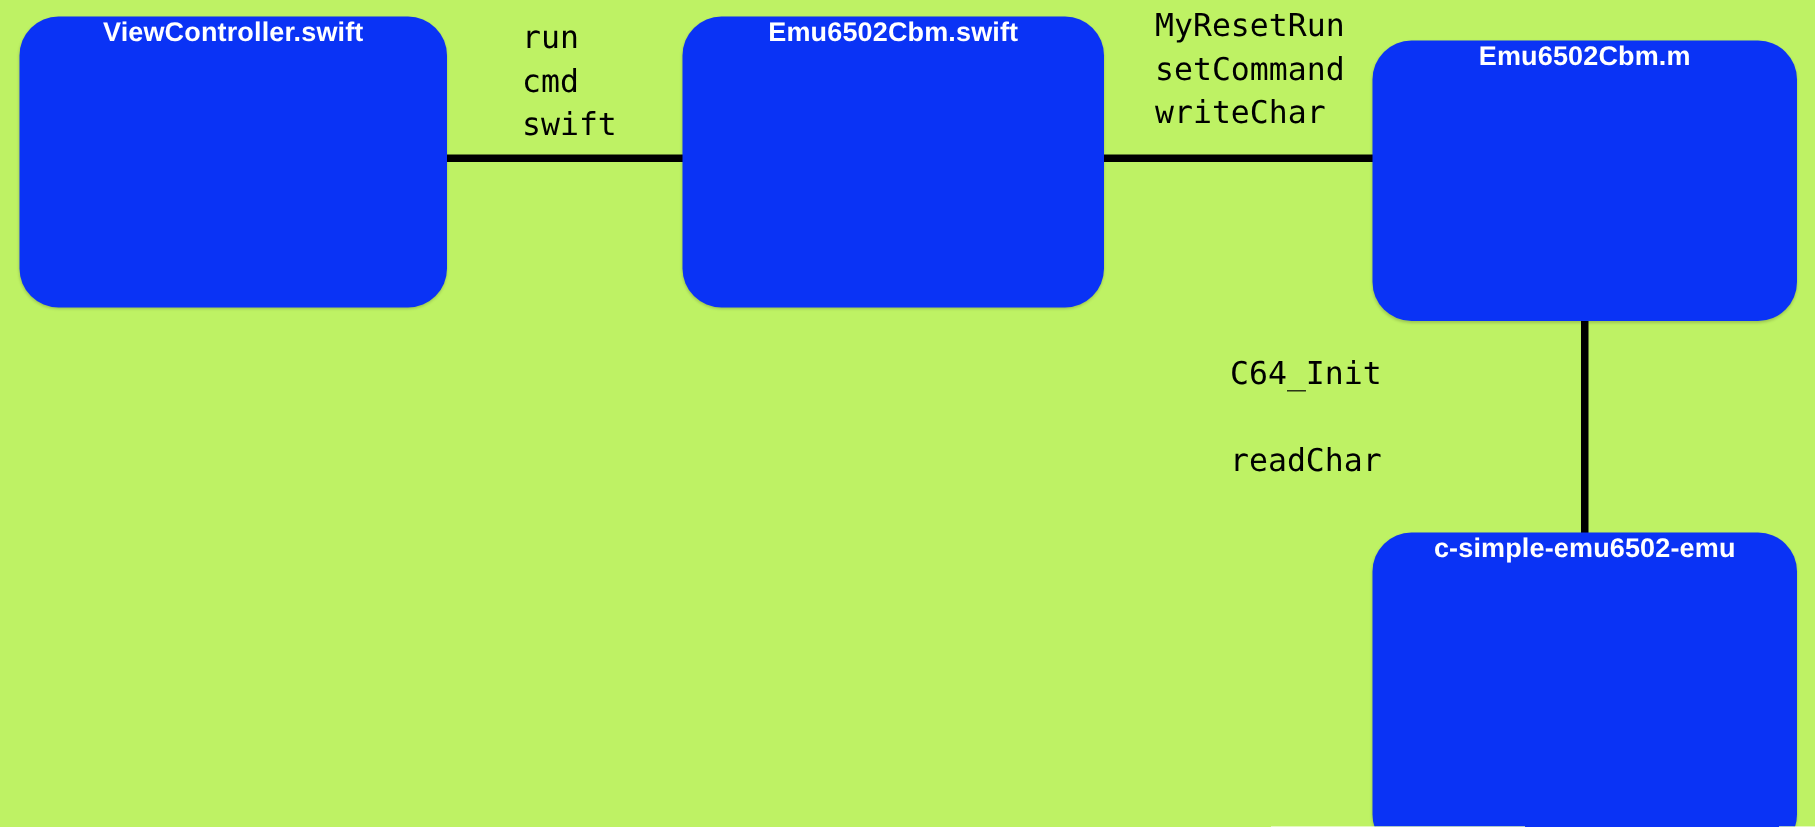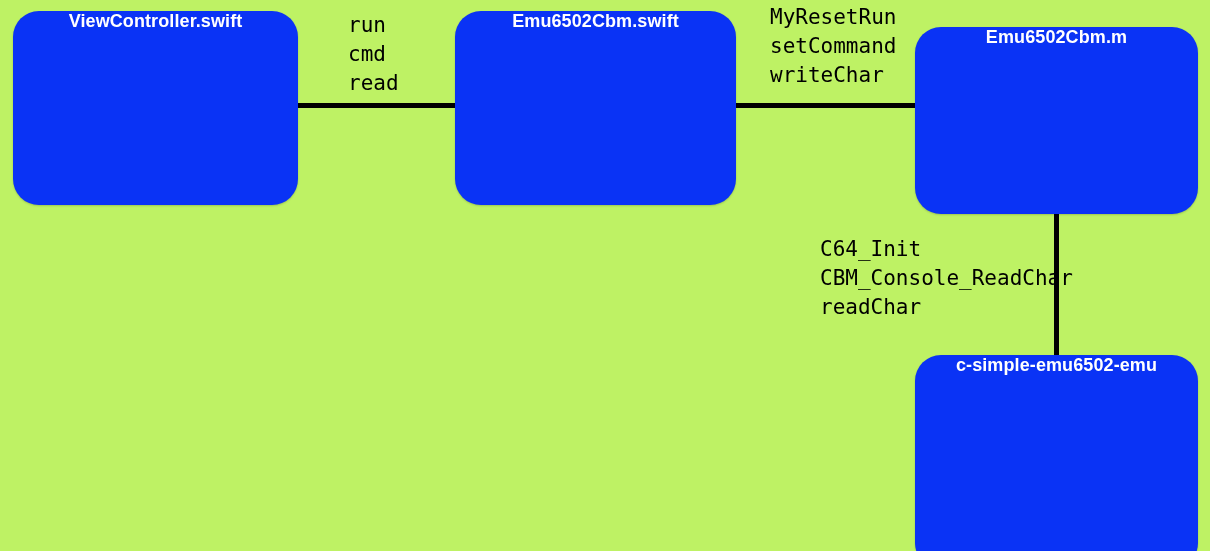--- a/index.html
+++ b/index.html
@@ -60,25 +60,25 @@
 <body>
 
 <div id="canvas">
 
   <div class="edge edge-h" style="left:296px; top:103px; width:161px;"></div>
 
   <div class="edge edge-h" style="left:734px; top:103px; width:183px;"></div>
 
   <div class="edge edge-v" style="left:1054px; top:196px; height:161px;"></div>
 
-  <div class="edge-label" style="left:348px; top:11px;"><span>run</span><br><span>cmd</span><br><span>read</span></div>
+  <div class="edge-label" style="left:348px; top:11px;"><span>run</span><br><span>cmd</span><br><span>swift</span></div>
 
   <div class="edge-label" style="left:758px; top:3px;margin-left:12px;"><span>MyResetRun</span><br><span>setCommand</span><br><span>writeChar</span></div>
 
-  <div class="edge-label" style="left:820px; top:235px;"><span>C64_Init</span><br><span>CBM_Console_ReadChar</span><br><span>readChar</span></div>
+  <div class="edge-label" style="left:820px; top:235px;"><span>C64_Init</span><br><br><span>readChar</span></div>
 
   <div class="node" style="left:13px; top:11px; width:285px; height:194px;">
     <span class="node-label">ViewController.swift</span>
   </div>
 
   <div class="node" style="left:455px; top:11px; width:281px; height:194px;">
     <span class="node-label">Emu6502Cbm.swift</span>
   </div>
 
   <div class="node" style="left:915px; top:11px; width:283px; height:187px;margin-top:16px;">

